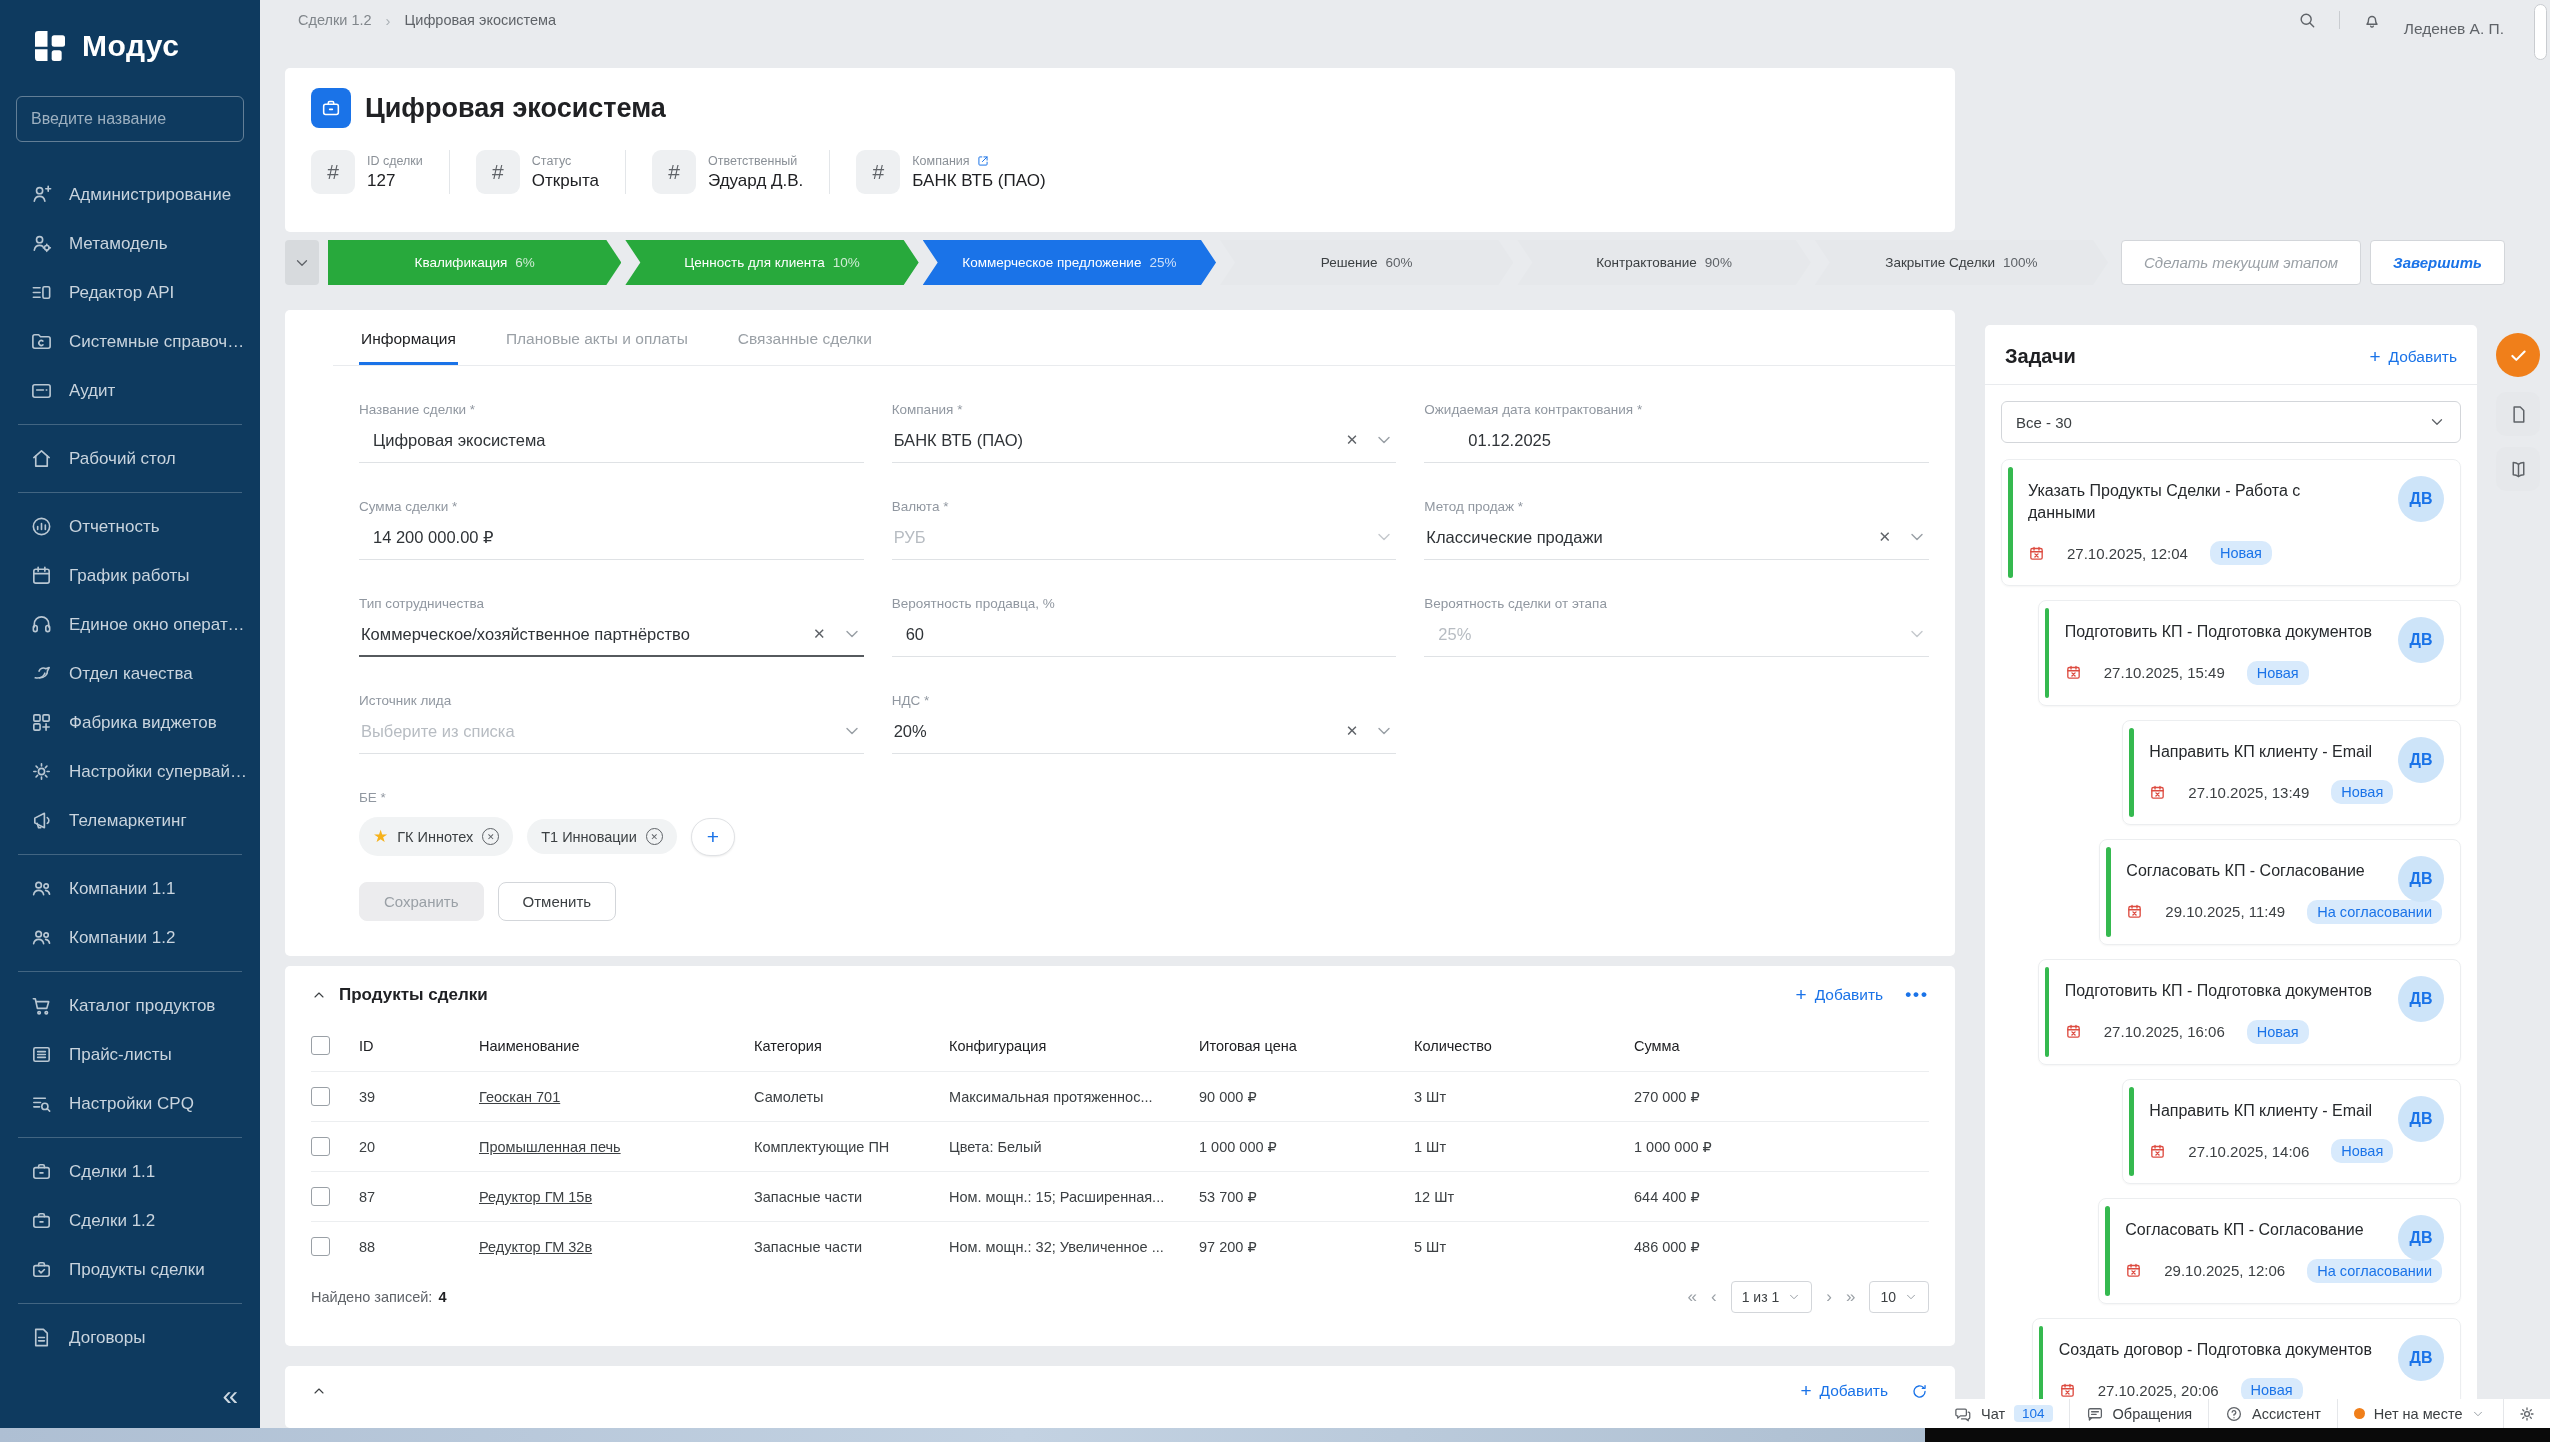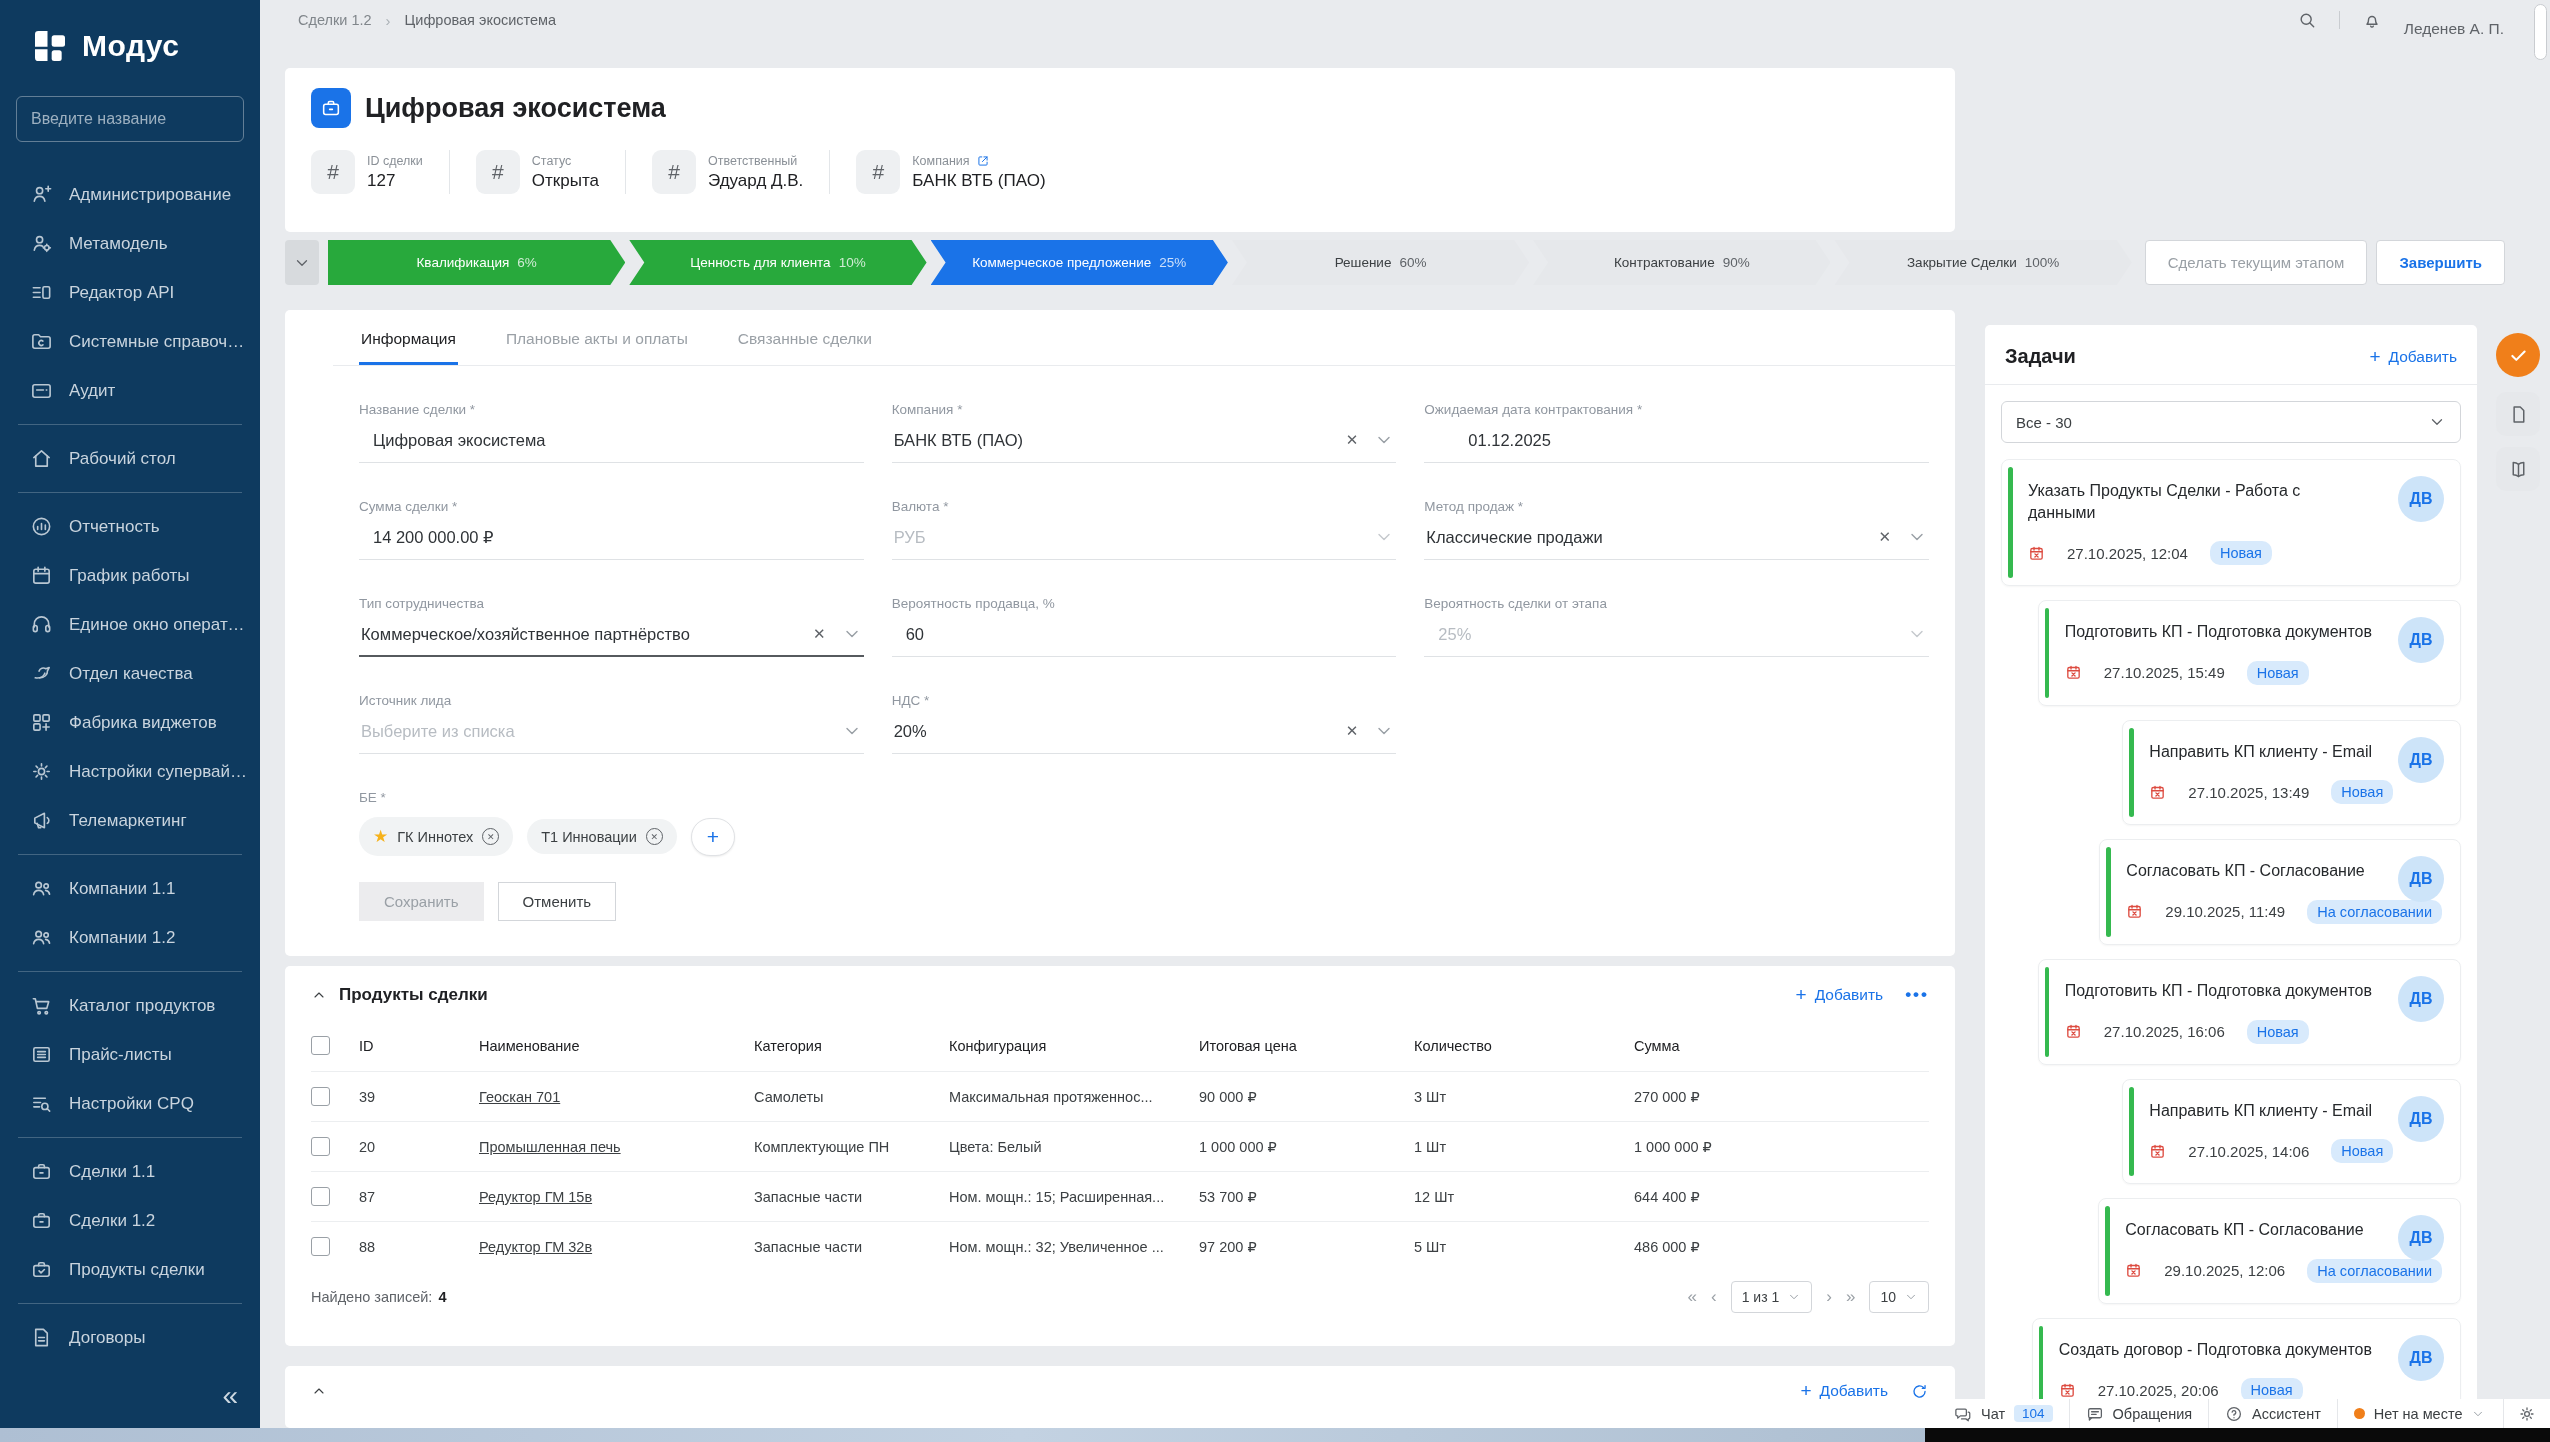--- a/index.html
+++ b/index.html
@@ -55,21 +55,21 @@
   .stage-dd svg { width:18px; height:18px; }
   .stages { flex:1; display:flex; }
   .stage { flex:1; margin-right:4px; display:flex; align-items:center; justify-content:center; gap:8px; font-size:13.5px; cursor:pointer;
            clip-path:polygon(0 0, calc(100% - 15px) 0, 100% 50%, calc(100% - 15px) 100%, 0 100%, 15px 50%); }
   .stage.first { clip-path:polygon(0 0, calc(100% - 15px) 0, 100% 50%, calc(100% - 15px) 100%, 0 100%); }
   .stage.done { background:var(--green,#28a93c); color:#fff; }
   .stage.current { background:var(--accent,#1a73e8); color:#fff; }
   .stage.todo { background:#e6e8eb; color:#3c4043; }
   .stage .pct { opacity:.78; }
   .stage.todo .pct { color:#5f6368; opacity:1; }
-  .pipe-btn { border-radius:4px; border:1px solid #d3d6da; background:#fff; font-size:15px; padding:0 22px; display:flex; align-items:center; cursor:pointer; font-family:inherit; white-space:nowrap; }
+  .pipe-btn { border-radius:4px; border:1px solid #d3d6da; background:#fff; font-size:15px; padding:0 22px; display:flex; align-items:center; cursor:pointer; font-family:inherit; white-space:nowrap;font-style:italic; }
   .pipe-btn.ghost { color:#9aa0a6; }
   .pipe-btn.primary { color:var(--accent,#1a73e8); font-weight:bold; }
 
   
   #cardB { left:285px; top:310px; width:1670px; height:646px;padding-left:48px; }
   .tabs { display:flex; gap:46px; padding:0 26px; border-bottom:1px solid #e9ebee; }
   .tab { padding:20px 2px 14px; font-size:15.5px; color:#9aa0a6; cursor:pointer; border-bottom:3px solid transparent; }
   .tab.active { color:#202124; border-bottom-color:var(--accent,#1a73e8); }
   .form { display:grid; grid-template-columns:1fr 1fr 1fr; column-gap:28px; row-gap:36px; padding:36px 26px 0; }
   .fld-label { font-size:13.5px; color:#9097a0; }
@@ -82,21 +82,21 @@
   .fld.focused .ctl { border-bottom:2px solid #565a5e; padding-bottom:11px; }
   .ctl-x { font-size:15px; color:#5f6368; margin:0 16px 0 8px; cursor:pointer; }
   .ctl svg.chev { width:20px; height:20px; color:#9aa0a6; cursor:pointer; }
   .fld.disabled svg.chev { color:#c5c9cd; }
   .chips-wrap { display:flex; align-items:center; gap:14px; margin-top:12px; }
   .be-chip { display:flex; align-items:center; gap:9px; background:#f1f3f4; border-radius:19px; padding:9px 14px; font-size:14.5px; color:#3c4043; }
   .be-chip .star { color:#f6b21b; font-size:17px; }
   .chip-x { width:17px; height:17px; border:1.4px solid #5f6368; border-radius:50%; color:#5f6368; font-size:9px; display:flex; align-items:center; justify-content:center; cursor:pointer; }
   .add-chip { width:44px; height:38px; border:1px solid #e0e2e5; border-radius:19px; background:#fff; color:var(--accent,#1a73e8); font-size:21px; display:flex; align-items:center; justify-content:center; cursor:pointer; box-shadow:0 1px 2px rgba(0,0,0,.08); }
   .form-btns { display:flex; gap:14px; padding:26px 26px 0; }
-  .btn { font-family:inherit; font-size:15px; border-radius:0; padding:10px 24px; cursor:pointer; border:1px solid transparent; }
+  .btn { font-family:inherit; font-size:15px; border-radius:8px; padding:10px 24px; cursor:pointer; border:1px solid transparent; }
   .btn.disabled { background:#ececee; color:#9aa0a6; border-color:#ececee; }
   .btn.outline { background:#fff; color:#3c4043; border-color:#d3d6da; }
 
   
   #cardC { left:285px; top:966px; width:1670px; height:380px; padding:18px 26px 0; }
   .sec-head { display:flex; align-items:center; }
   .sec-head svg.caret { width:16px; height:16px; color:#3c4043; margin-right:12px; cursor:pointer; }
   .sec-title { font-size:17px; font-weight:bold; color:#202124; }
   .sec-actions { margin-left:auto; display:flex; align-items:center; gap:22px; color:var(--accent,#1a73e8); }
   .add-link { display:flex; align-items:center; gap:8px; font-size:15.5px; cursor:pointer; }

